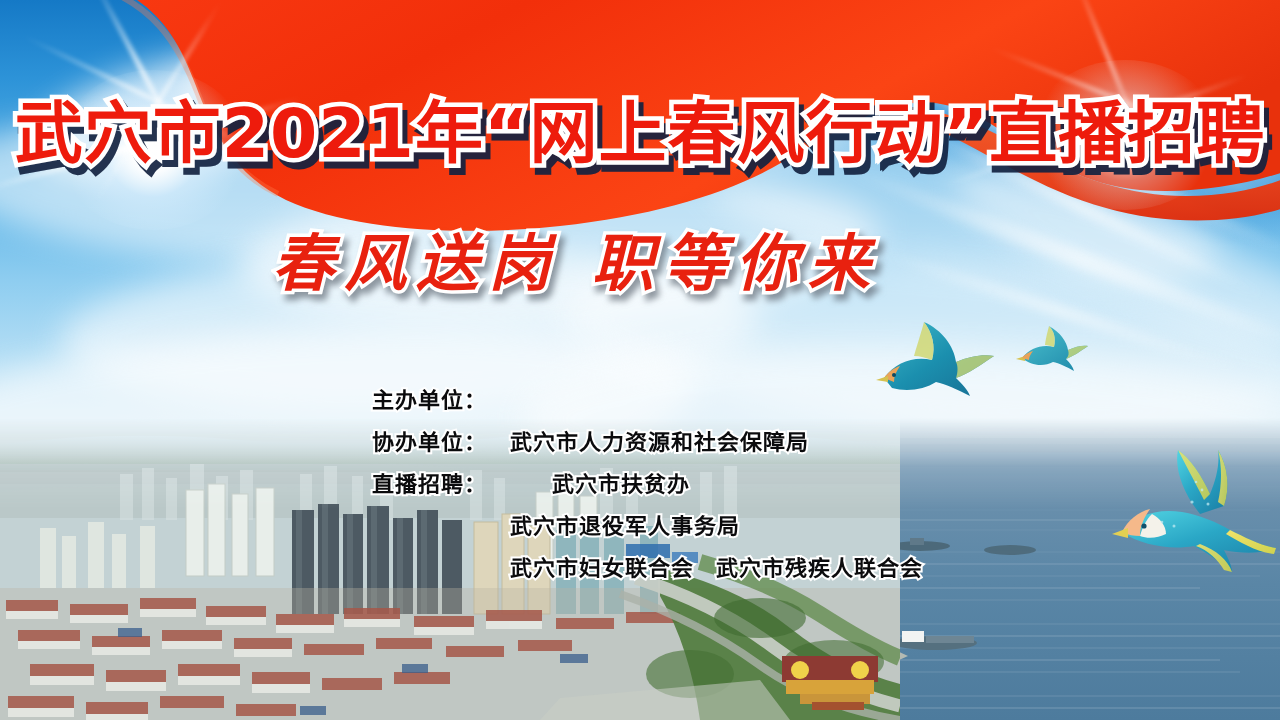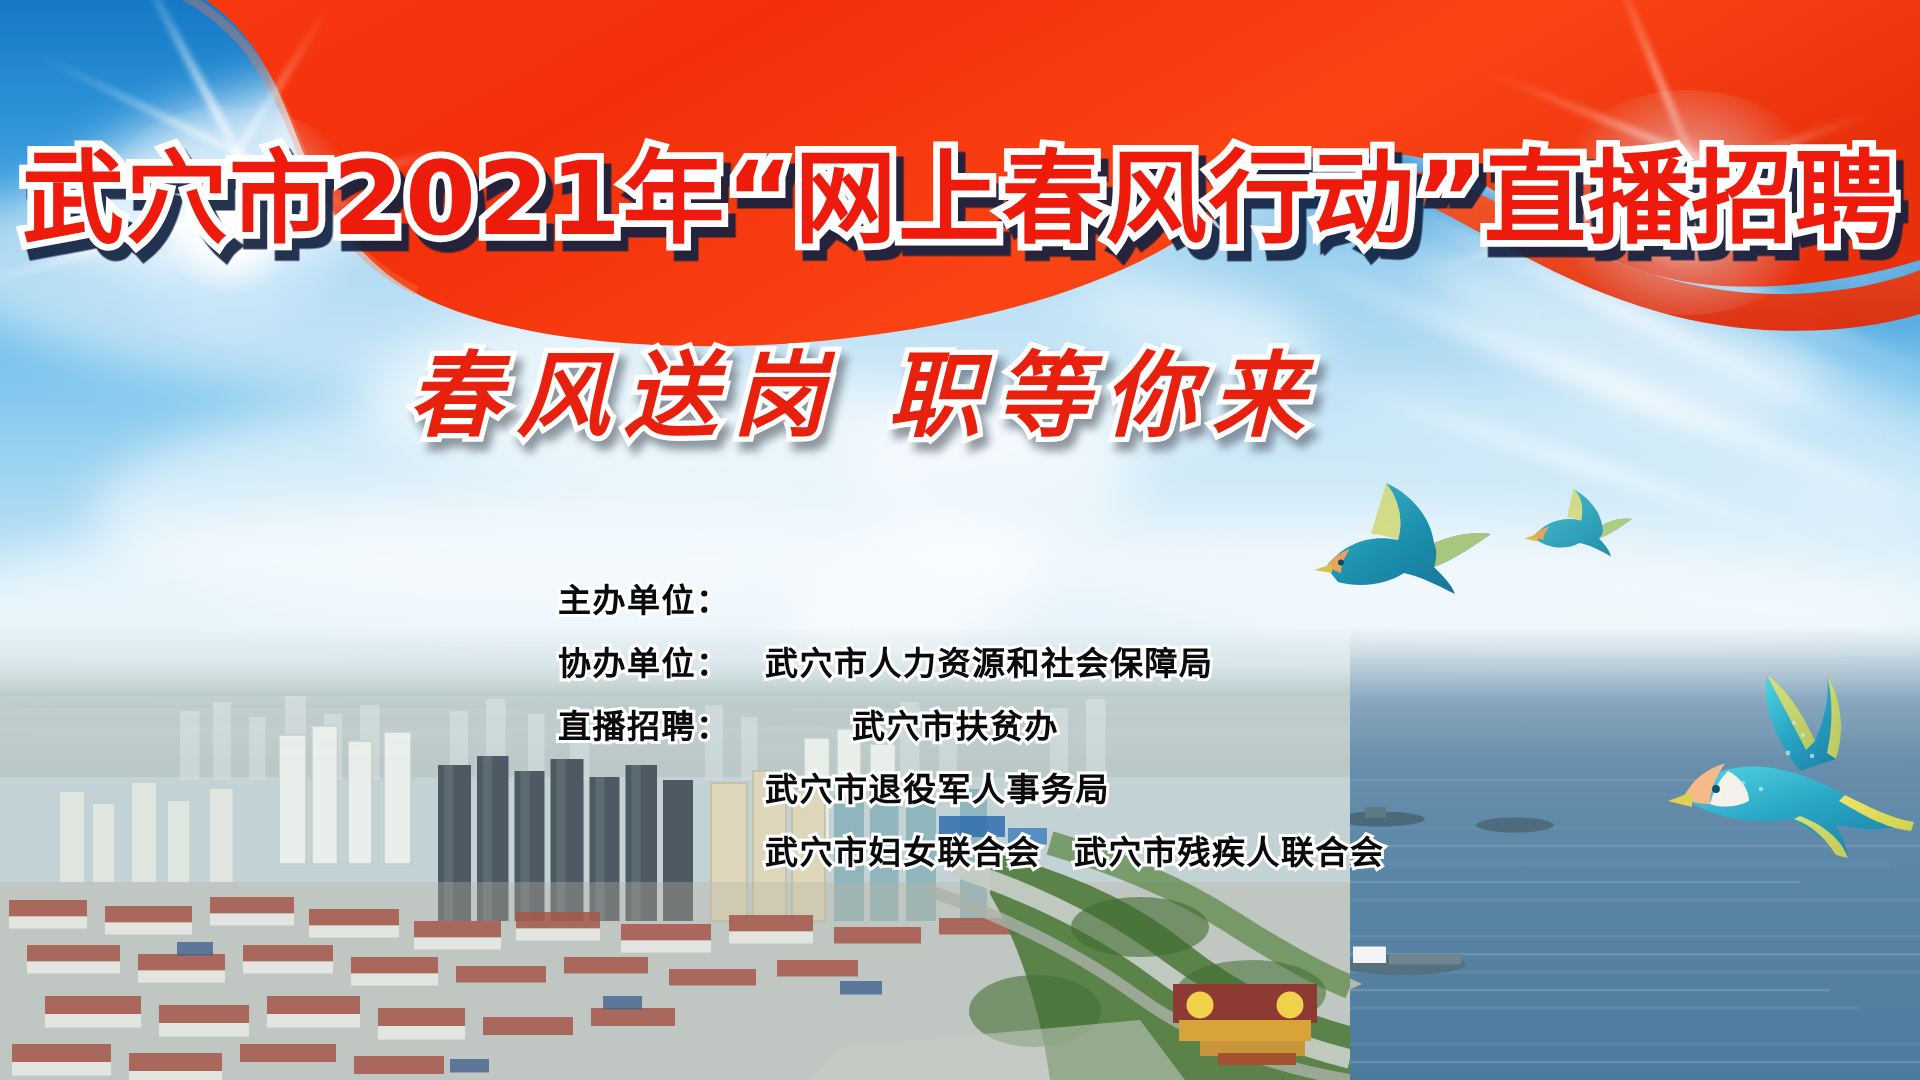--- a/index.html
+++ b/index.html
@@ -126,21 +126,21 @@
   }
   .org-label{
     width:138px;flex:0 0 138px;
     -webkit-text-stroke:4px #ffffff;paint-order:stroke fill;
     letter-spacing:1px;
   }
   .org-value{
     -webkit-text-stroke:4px #ffffff;paint-order:stroke fill;
     letter-spacing:1px;
   }
-  .org-value.second{margin-left:58px;}
+  .org-value.second{margin-left:42px;}
   .org-value.second2{margin-left:22px;}
 </style>
 </head>
 <body>
 
 <div id="poster">
 
   <div class="sky">
     <div class="sky-deep"></div>
     <div class="cloud cl1"></div>

